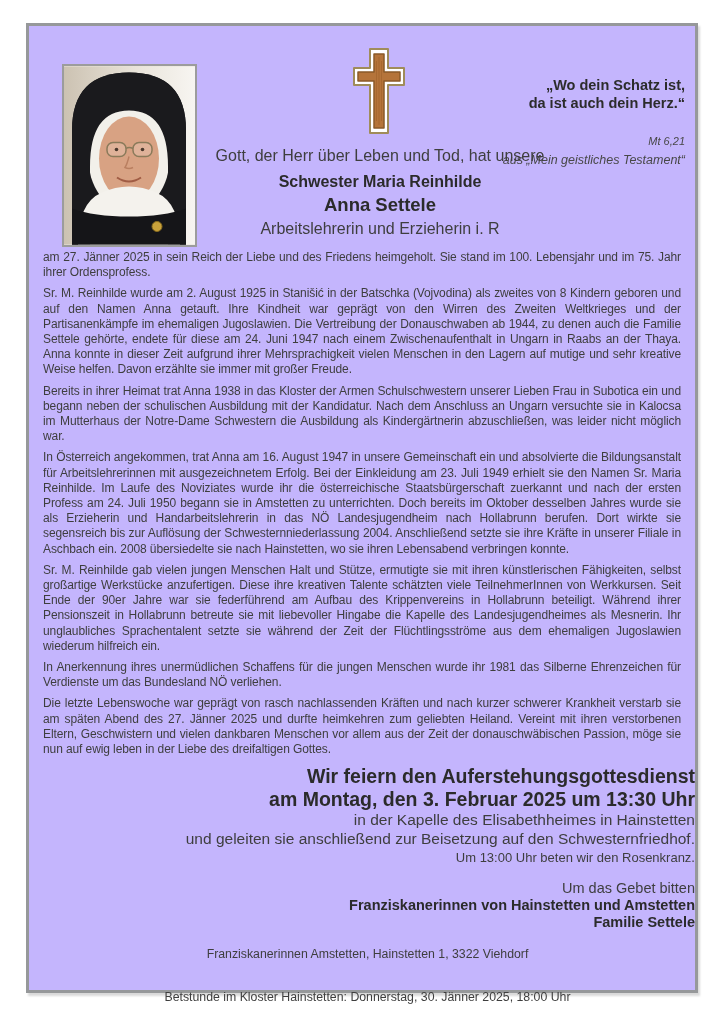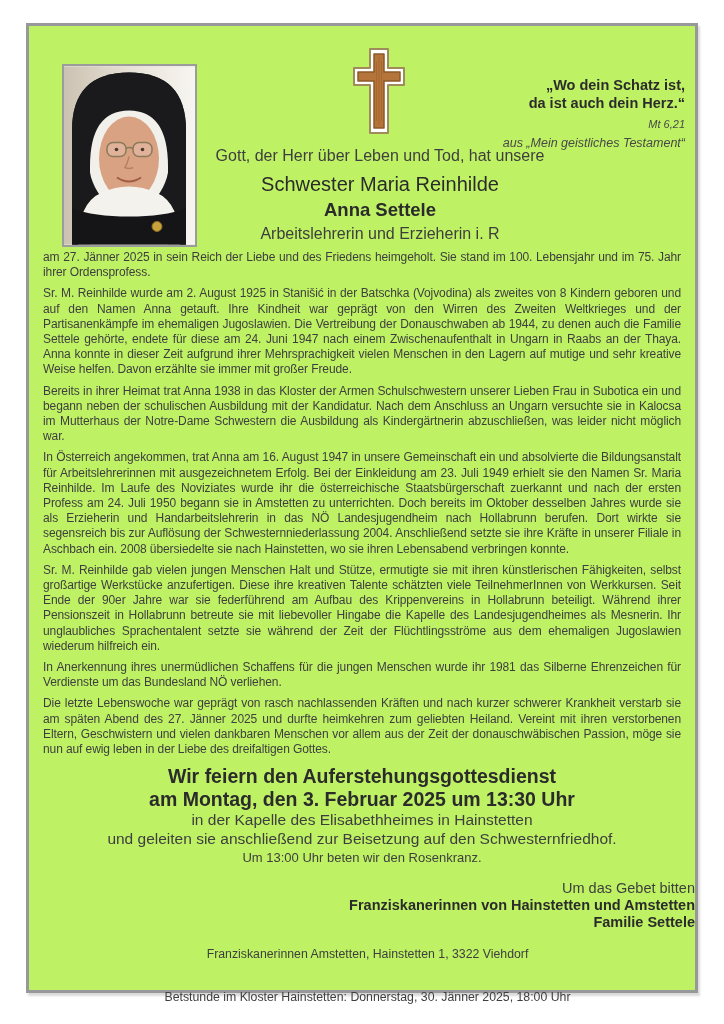--- a/index.html
+++ b/index.html
@@ -2,46 +2,46 @@
 <html><head>
 <meta charset="utf-8">
 <style>
   html,body{margin:0;padding:0;background:#ffffff;}
   .page{
     position:relative;width:724px;height:1024px;background:#ffffff;overflow:hidden;
     font-family:"Liberation Sans",sans-serif;color:#3e3e3e;
   }
   .frame{
     position:absolute;left:26px;top:23px;width:666px;height:964px;
-    border:3px solid #96989a;background:#bef264;
+    border:3px solid #96989a;background:#c4b5fd;
     box-shadow:2px 3px 2px rgba(0,0,0,0.15);
   }
   .header{position:relative;height:224px;}
   .photo{
     position:absolute;left:33px;top:38px;width:131px;height:179px;
     border:2px solid #9c9c9c;background:#e9e4da;
   }
   .photo svg{display:block;width:100%;height:100%;}
   .cross{position:absolute;left:323px;top:21px;width:54px;height:88px;}
   .cross svg{display:block;width:100%;height:100%;}
   .quote{position:absolute;right:10px;top:50px;text-align:right;line-height:18px;}
   .quote .q-bold{font-weight:bold;font-size:14.5px;color:#2c2c2c;}
-  .quote .q-ref{font-style:italic;font-size:11px;margin-top:3px;color:#484848;}
+  .quote .q-ref{font-style:italic;font-size:11px;margin-top:20px;color:#484848;}
   .quote .q-src{font-style:italic;font-size:12.5px;margin-top:1px;color:#484848;}
   .head-block{position:absolute;left:52px;right:16px;top:121px;text-align:center;}
   .intro-line{font-size:16px;color:#3e3e3e;}
-  .deceased-name{font-size:20px;font-weight:normal;color:#2b2b2b;margin-top:8px;}
+  .deceased-name{font-size:16px;font-weight:bold;color:#2b2b2b;margin-top:8px;}
   .birth-name{font-size:18.5px;font-weight:bold;color:#2b2b2b;margin-top:3px;}
   .profession{font-size:16px;color:#3e3e3e;margin-top:4px;}
   .body-text{margin:0 14px;}
   .body-text p{
     margin:0 0 6px 0;font-size:12px;line-height:15.2px;
     text-align:justify;letter-spacing:-0.1px;color:#3e3e3e;
   }
-  .service{text-align:center;margin-top:8px;}
+  .service{text-align:right;margin-top:8px;}
   .service .s-bold{font-size:19.5px;font-weight:bold;line-height:23px;color:#2b2b2b;}
   .service .s-reg{font-size:15.5px;line-height:18.5px;color:#3e3e3e;}
   .service .s-small{font-size:13px;line-height:17px;color:#3e3e3e;margin-top:1px;}
   .mourners{text-align:right;margin-top:13px;}
   .mourners .m-intro{font-size:14.5px;line-height:18px;color:#3e3e3e;}
   .mourners .m-bold{font-size:14.5px;font-weight:bold;line-height:17px;color:#2b2b2b;}
   .footer{text-align:center;}
   .footer .f-line{font-size:12.3px;color:#3e3e3e;padding-left:11px;}
   .f-address{margin-top:16px;}
   .f-prayer{margin-top:29px;}

